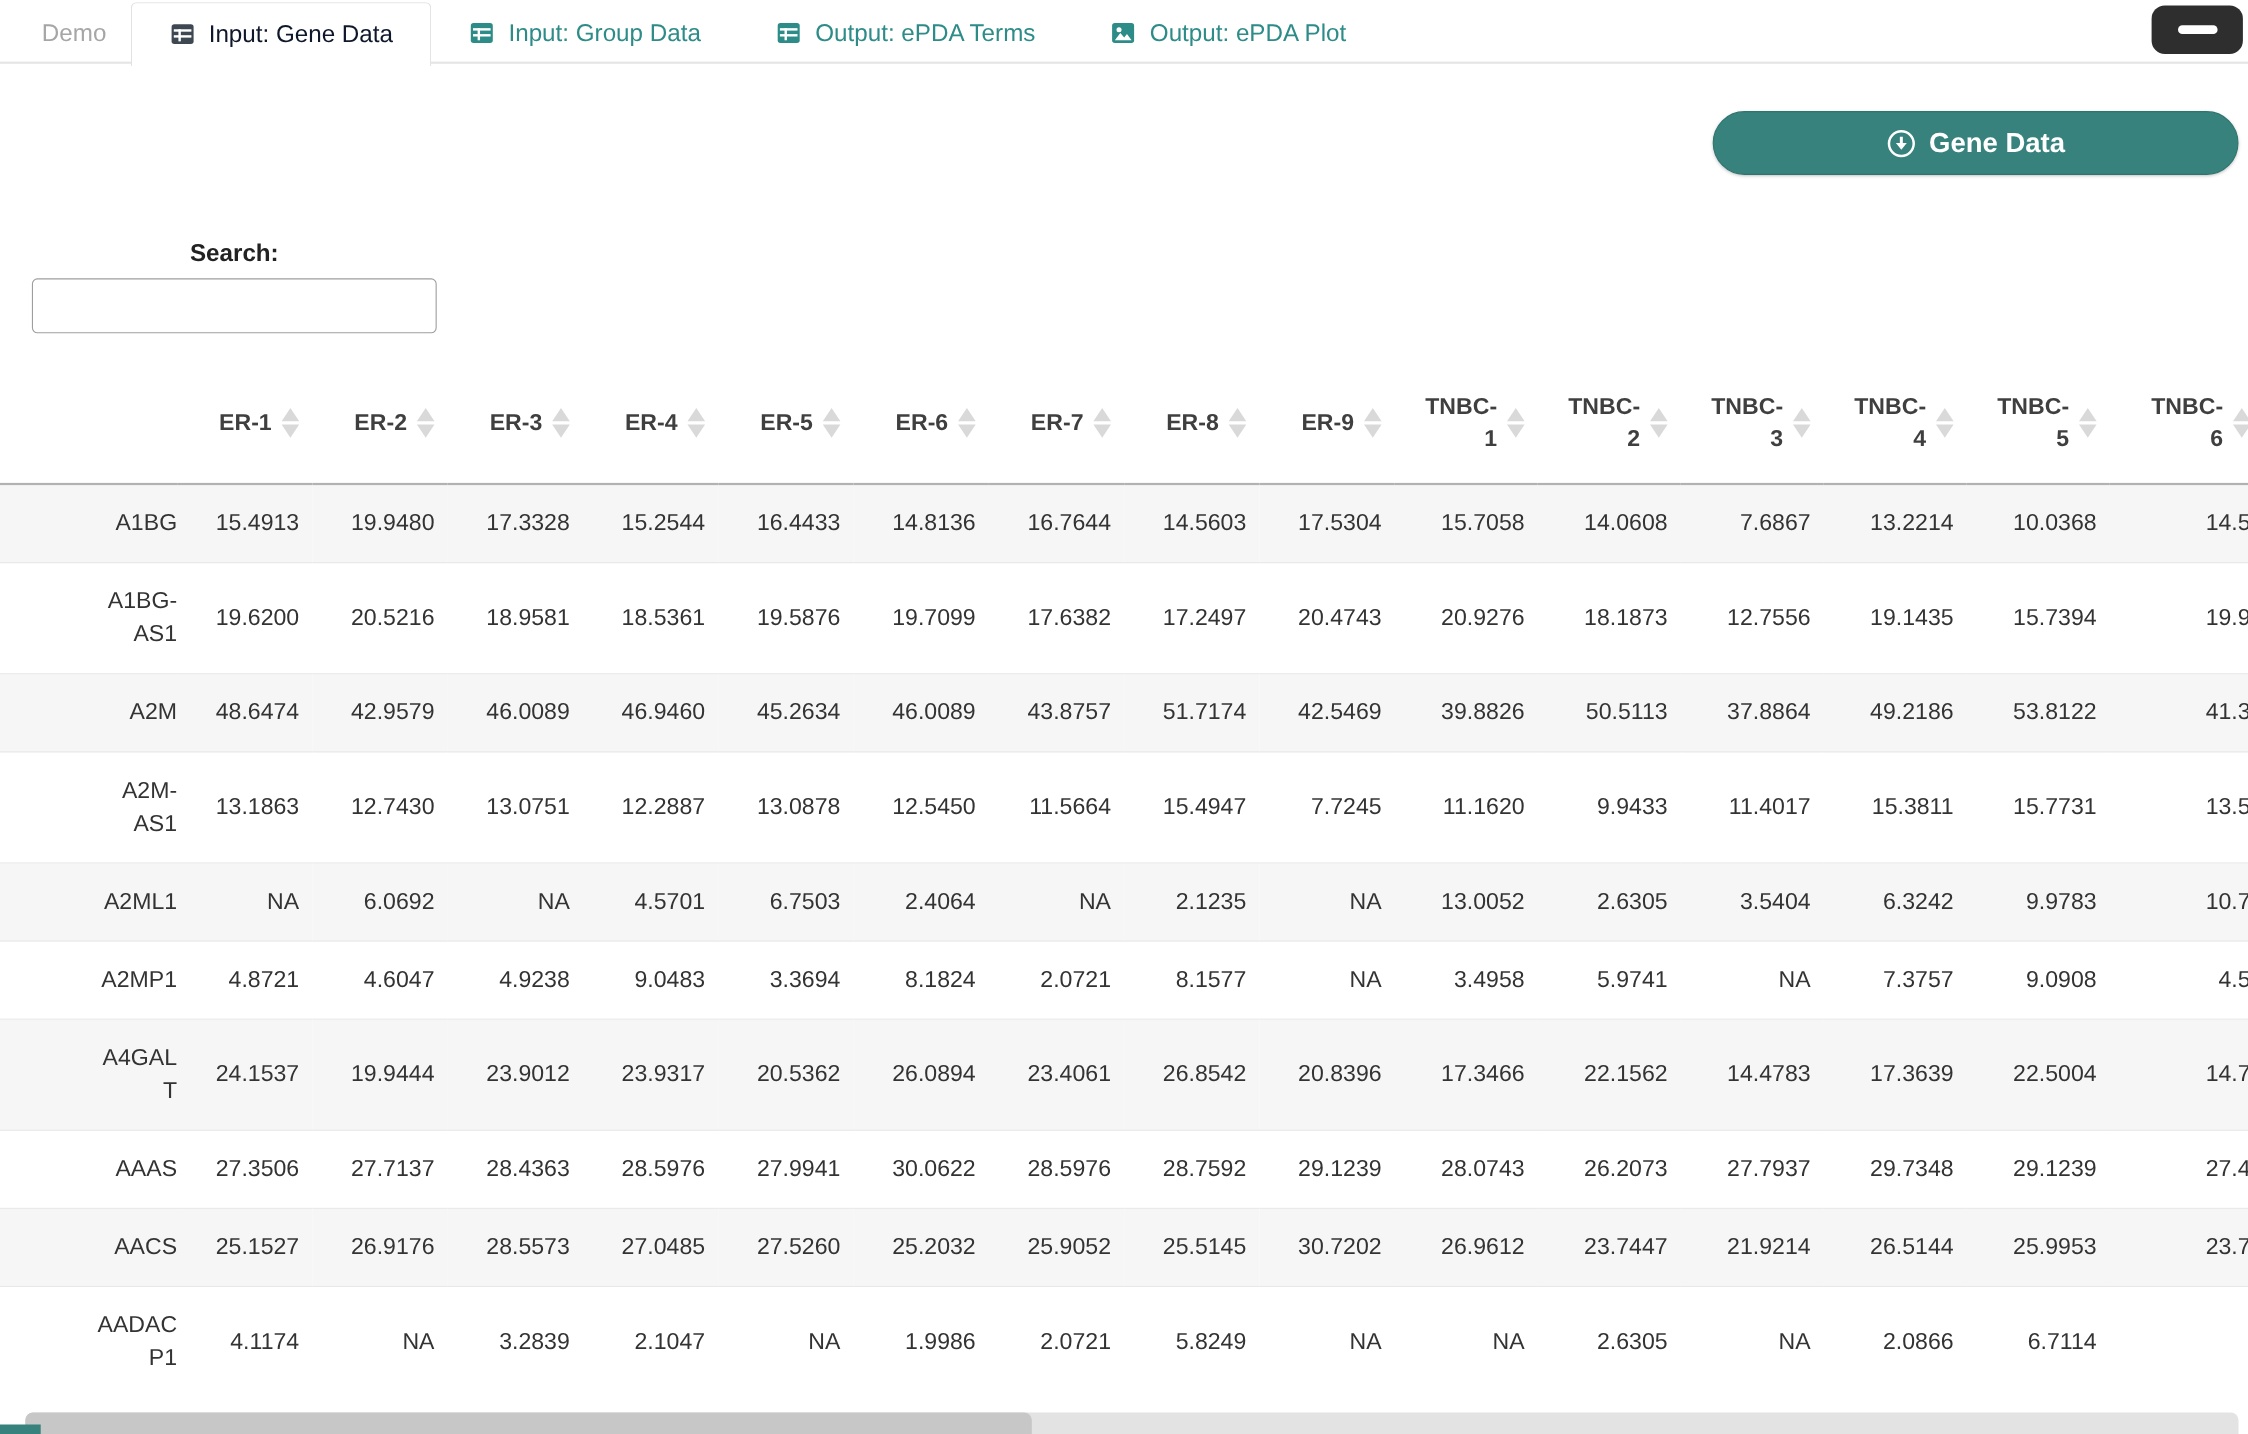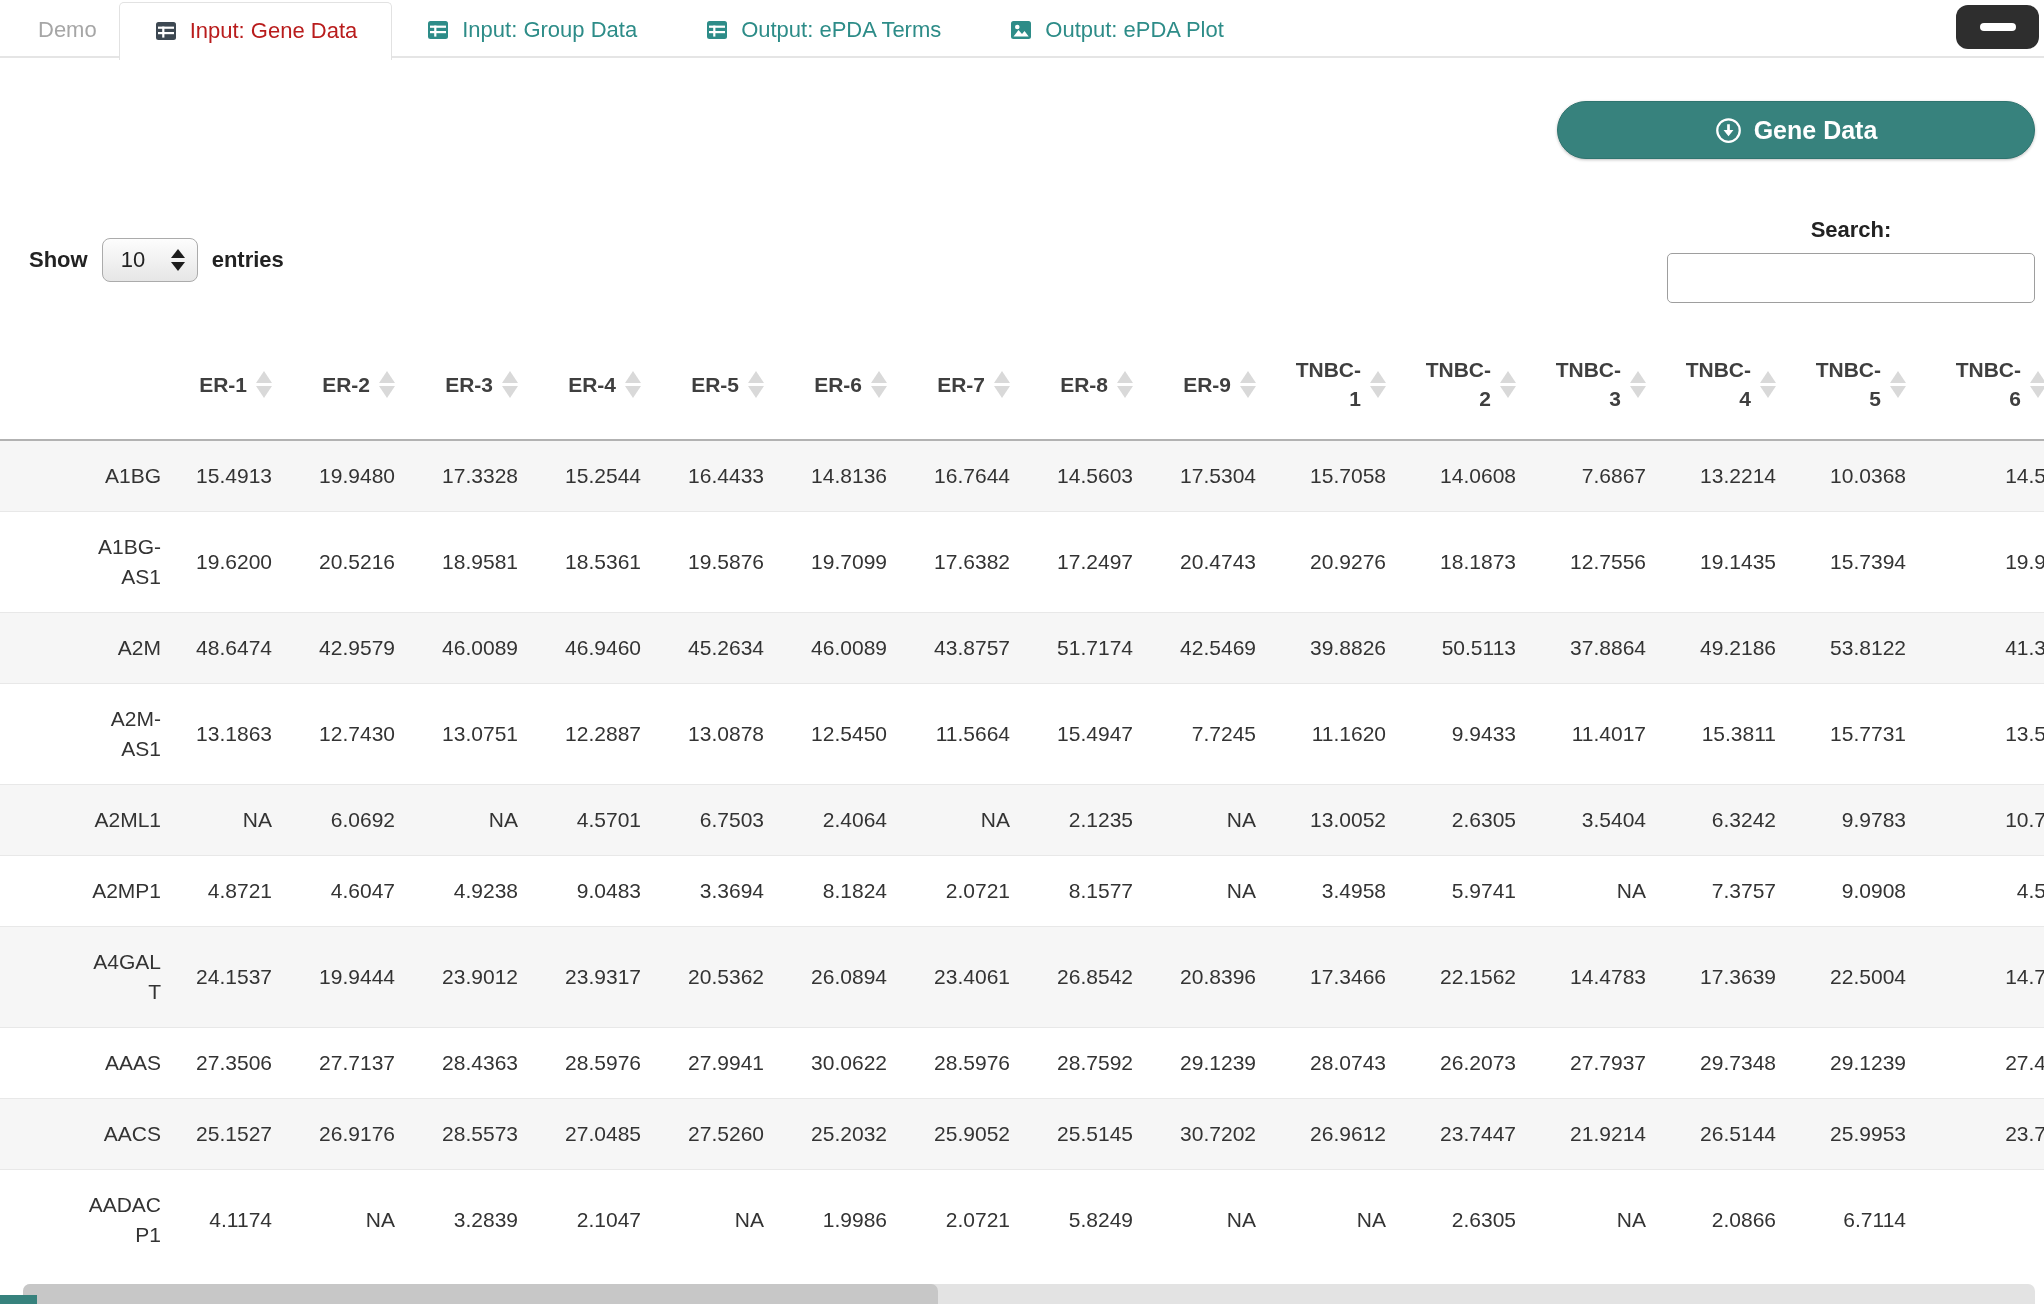--- a/index.html
+++ b/index.html
@@ -6,21 +6,21 @@
   html,body { background:#fff; }
   body { font-family:"Liberation Sans","DejaVu Sans",sans-serif; color:#333; }
   .page { position:relative; width:2044px; height:1304px; background:#fff; overflow:hidden; }
 
   
   .tabbar { position:relative; display:flex; align-items:flex-end; height:58px; padding-left:16px; background:#fff; }
   .tabbar::after { content:""; position:absolute; left:0; right:0; bottom:0; height:2px; background:#e5e5e5; z-index:0; }
   .tab { position:relative; z-index:1; display:flex; align-items:center; gap:12px; height:56px; padding:0 34px;
          font-size:22px; font-weight:400; color:#2d8c88; cursor:pointer; white-space:nowrap; }
   .tab.demo { color:#a6a6a6; padding:0 22px; }
-  .tab.active { z-index:2; height:58px; color:#b91c1c; background:#fff; border:1px solid #e2e2e2; border-bottom:none;
+  .tab.active { z-index:2; height:58px; color:#0f172a; background:#fff; border:1px solid #e2e2e2; border-bottom:none;
                 border-radius:5px 5px 0 0; margin-bottom:-2px; padding-bottom:2px; }
   .tab .ticon { display:inline-flex; }
   .collapse-btn { position:absolute; top:5px; right:5px; width:83px; height:44px; background:#2e2e2e; border-radius:12px;
                   display:flex; align-items:center; justify-content:center; z-index:3; cursor:pointer; }
   .collapse-btn .dash { width:36px; height:8px; background:#fff; border-radius:4px; }
 
   
   .btnrow { display:flex; justify-content:flex-end; padding:43px 9px 0 0; }
   .dl-btn { width:478px; height:58px; border-radius:29px; background:#37827d; border:1px solid #2f746f;
             color:#fff; font-size:25px; font-weight:700; display:flex; align-items:center; justify-content:center; gap:12px;
@@ -130,31 +130,20 @@
             <circle cx="12" cy="12" r="10" fill="none" stroke="#fff" stroke-width="2"></circle>
             <path d="M10.8 6.5 h2.4 v5 h3.2 L12 17 L7.6 11.5 h3.2 Z" fill="#fff"></path>
           </svg>
       </span>
       <span>Gene Data</span>
     </div>
   </div>
 
 
   <div class="controls">
-    <div class="show-wrap">
-      <span>Show</span>
-      <div class="select-box">
-        <span>10</span>
-        <span class="spin">
-            <span class="up"></span>
-            <span class="down"></span>
-          </span>
-      </div>
-      <span>entries</span>
-    </div>
     <div class="search-wrap">
       <span>Search:</span>
       <input type="text" value="" style="">
     </div>
   </div>
 
   <div class="table-clip">
     <table class="gene">
         <colgroup>
           <col style="width: 161px;">

